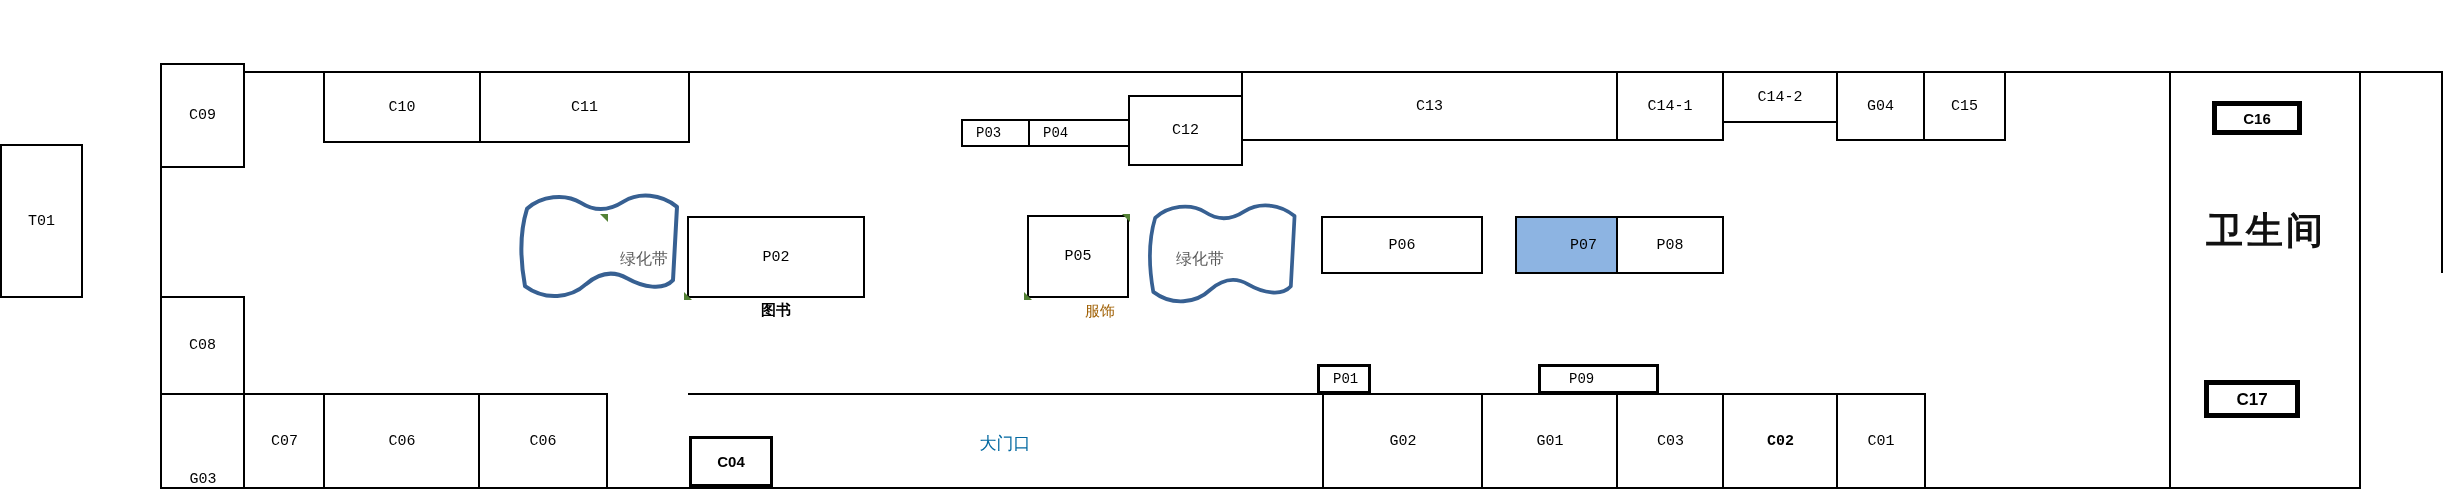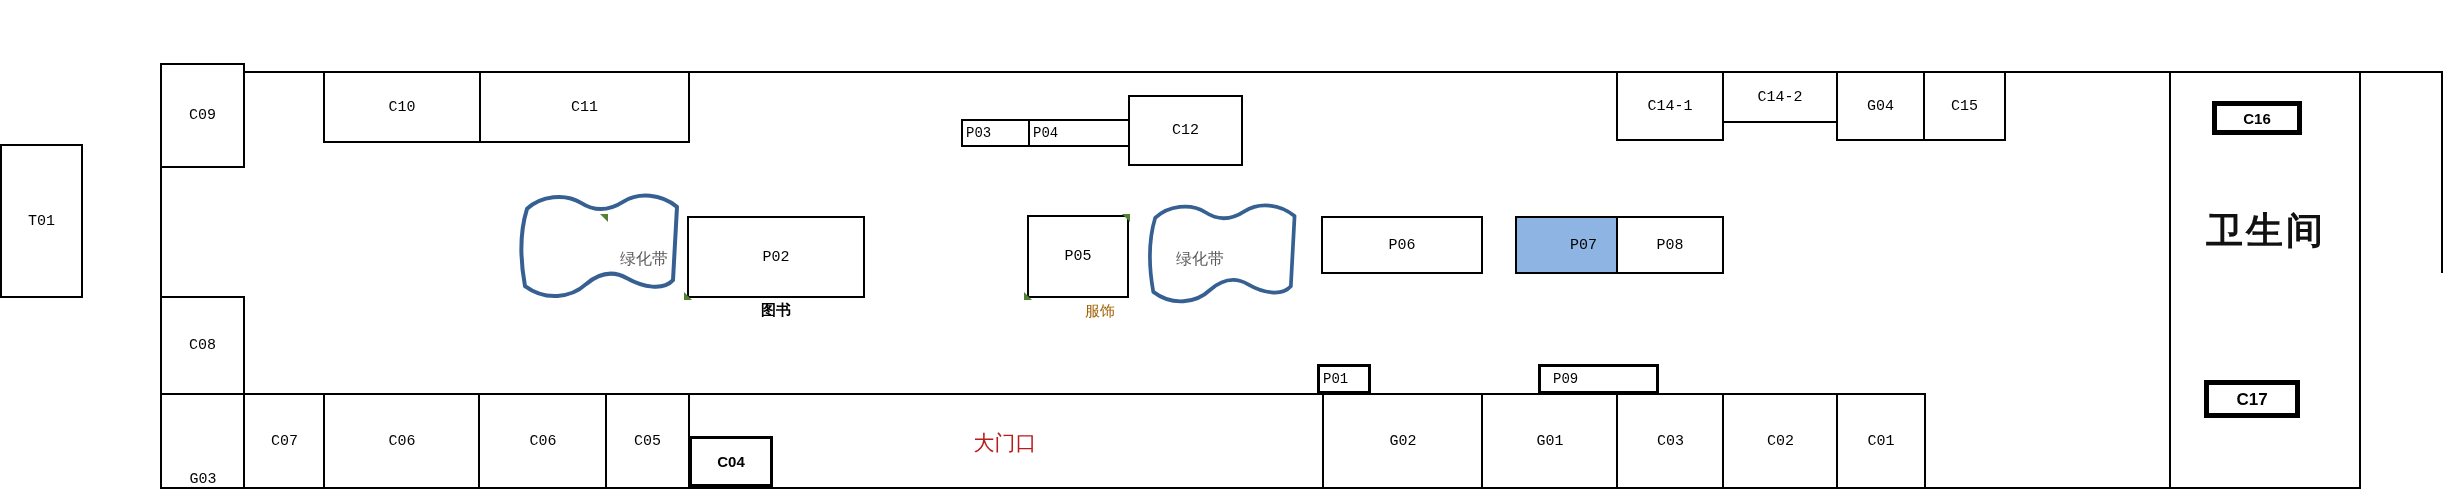--- a/index.html
+++ b/index.html
@@ -13,30 +13,30 @@
   }
   .box{
     position:absolute;
     box-sizing:border-box;
     border:2px solid #000;
     background:#fff;
     display:flex;align-items:center;justify-content:center;
     font-size:15px;
     line-height:1;
   }
-  .box.left-text{justify-content:flex-start;padding-left:3px;font-size:14px;}
+  .box.left-text{justify-content:flex-start;padding-left:13px;font-size:14px;}
   .box.selected{background:#8DB4E2;}
   .box.heavy3{border-width:3px;}
   .box.heavy5{border-width:5px;}
   .sans{font-family:"Liberation Sans", sans-serif;font-weight:bold;font-size:15px;}
   .wall{position:absolute;background:#000;}
   .arealabel{position:absolute;display:flex;align-items:center;justify-content:center;
     font-family:"Liberation Sans", sans-serif;}
   .restroom{font-family:"Liberation Serif", serif;font-weight:bold;font-size:37px;letter-spacing:3px;color:#111;}
-  .entrance{font-size:21px;color:#b91c1c;}
+  .entrance{font-size:17px;color:#0369a1;}
   .greenbelt{font-size:16px;color:#595959;margin-top:13px;}
   .books{font-size:15px;font-weight:bold;color:#000;}
   .clothing{font-size:15px;color:#a16207;}
   .flag{position:absolute;}
   .marker-tr{position:absolute;width:0;height:0;border-top:8px solid #538135;border-left:8px solid transparent;}
   .marker-bl{position:absolute;width:0;height:0;border-bottom:8px solid #538135;border-right:8px solid transparent;}
 </style>
 </head>
 <body>
 
@@ -67,20 +67,23 @@
       <span>C11</span>
     </div>
   <div class="box left-text" style="left:961px;top:119px;width:69px;height:28px;">
       <span>P03</span>
     </div>
   <div class="box left-text" style="left:1028px;top:119px;width:102px;height:28px;">
       <span>P04</span>
     </div>
   <div class="box" style="left:1128px;top:71px;width:115px;height:71px;margin-top:24px;">
       <span>C12</span>
+    </div>
+  <div class="box" style="left:1241px;top:71px;width:377px;height:70px;">
+      <span>C13</span>
     </div>
   <div class="box" style="left:1616px;top:71px;width:108px;height:70px;">
       <span>C14-1</span>
     </div>
   <div class="box" style="left:1722px;top:71px;width:116px;height:52px;text-align:right;">
       <span>C14-2</span>
     </div>
   <div class="box" style="left:1836px;top:71px;width:89px;height:70px;">
       <span>G04</span>
     </div>
@@ -125,21 +128,21 @@
   <div class="arealabel books" style="left:700px;top:301px;width:152px;height:18px;">
       <span>图书</span>
     </div>
   <div class="arealabel clothing" style="left:1040px;top:302px;width:120px;height:18px;">
       <span>服饰</span>
     </div>
 
   <div class="box left-text heavy3" style="left:1317px;top:364px;width:54px;height:30px;">
       <span>P01</span>
     </div>
-  <div class="box left-text heavy3" style="left:1538px;top:364px;width:121px;height:30px;padding-left:12px;">
+  <div class="box left-text heavy3" style="left:1538px;top:364px;width:121px;height:30px;padding-left:28px;">
       <span>P09</span>
     </div>
   <div class="box heavy3 sans" style="left:689px;top:436px;width:84px;height:51px;">
       <span>C04</span>
     </div>
   <div class="box heavy5 sans" style="left:2212px;top:101px;width:90px;height:34px;">
       <span>C16</span>
     </div>
   <div class="box heavy5 sans" style="left:2204px;top:380px;width:96px;height:38px;font-size:17px;">
       <span>C17</span>
@@ -150,33 +153,30 @@
     </div>
   <div class="box" style="left:243px;top:393px;width:83px;height:96px;">
       <span>C07</span>
     </div>
   <div class="box" style="left:323px;top:393px;width:158px;height:96px;">
       <span>C06</span>
     </div>
   <div class="box" style="left:478px;top:393px;width:130px;height:96px;">
       <span>C06</span>
     </div>
-  <div class="box" style="left:605px;top:393px;width:85px;height:96px;">
-      <span>C05</span>
-    </div>
   <div class="box" style="left:1322px;top:393px;width:162px;height:96px;">
       <span>G02</span>
     </div>
   <div class="box" style="left:1481px;top:393px;width:138px;height:96px;">
       <span>G01</span>
     </div>
   <div class="box" style="left:1616px;top:393px;width:109px;height:96px;">
       <span>C03</span>
     </div>
-  <div class="box" style="left:1722px;top:393px;width:117px;height:96px;">
+  <div class="box" style="left:1722px;top:393px;width:117px;height:96px;font-weight:bold;">
       <span>C02</span>
     </div>
   <div class="box" style="left:1836px;top:393px;width:90px;height:96px;">
       <span>C01</span>
     </div>
 
   <div class="arealabel entrance" style="left:920px;top:432px;width:170px;height:22px;">
       <span>大门口</span>
     </div>
   <div class="arealabel restroom" style="left:2172px;top:206px;width:188px;height:50px;">

